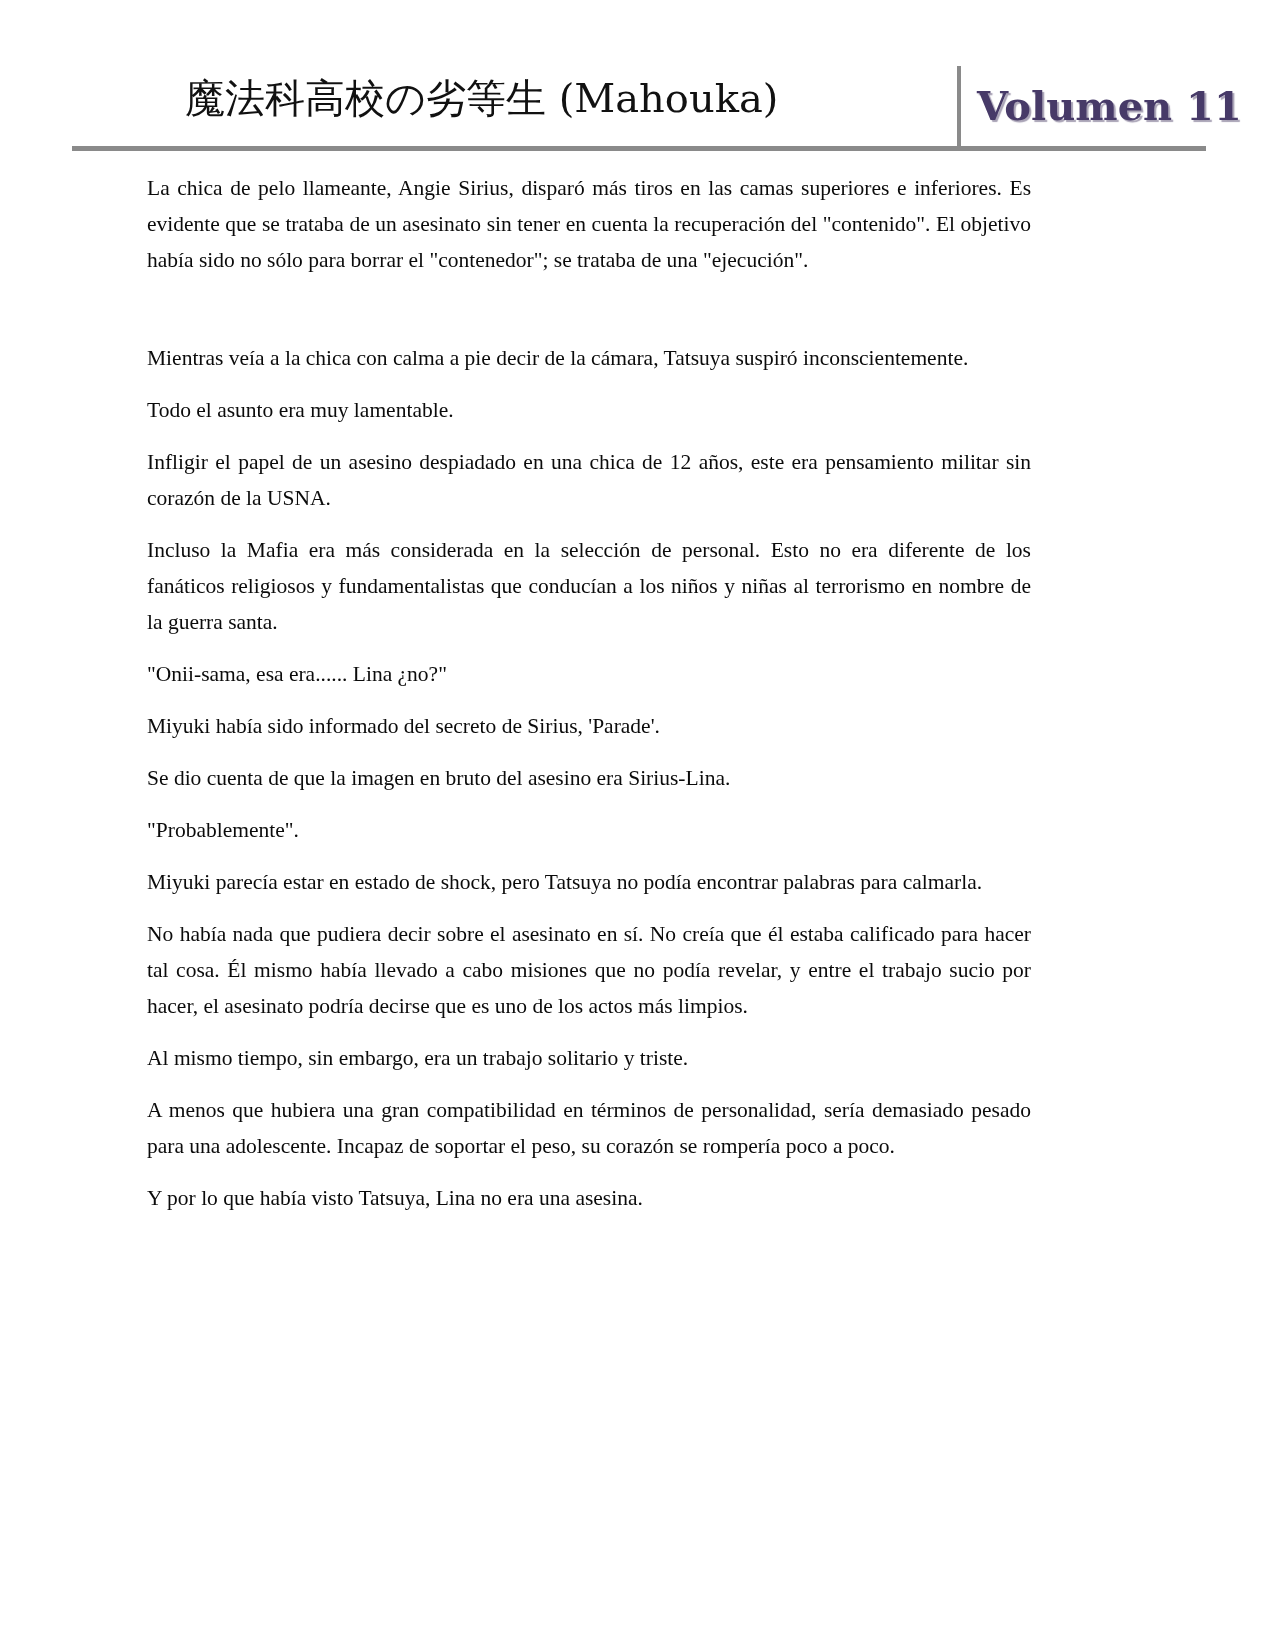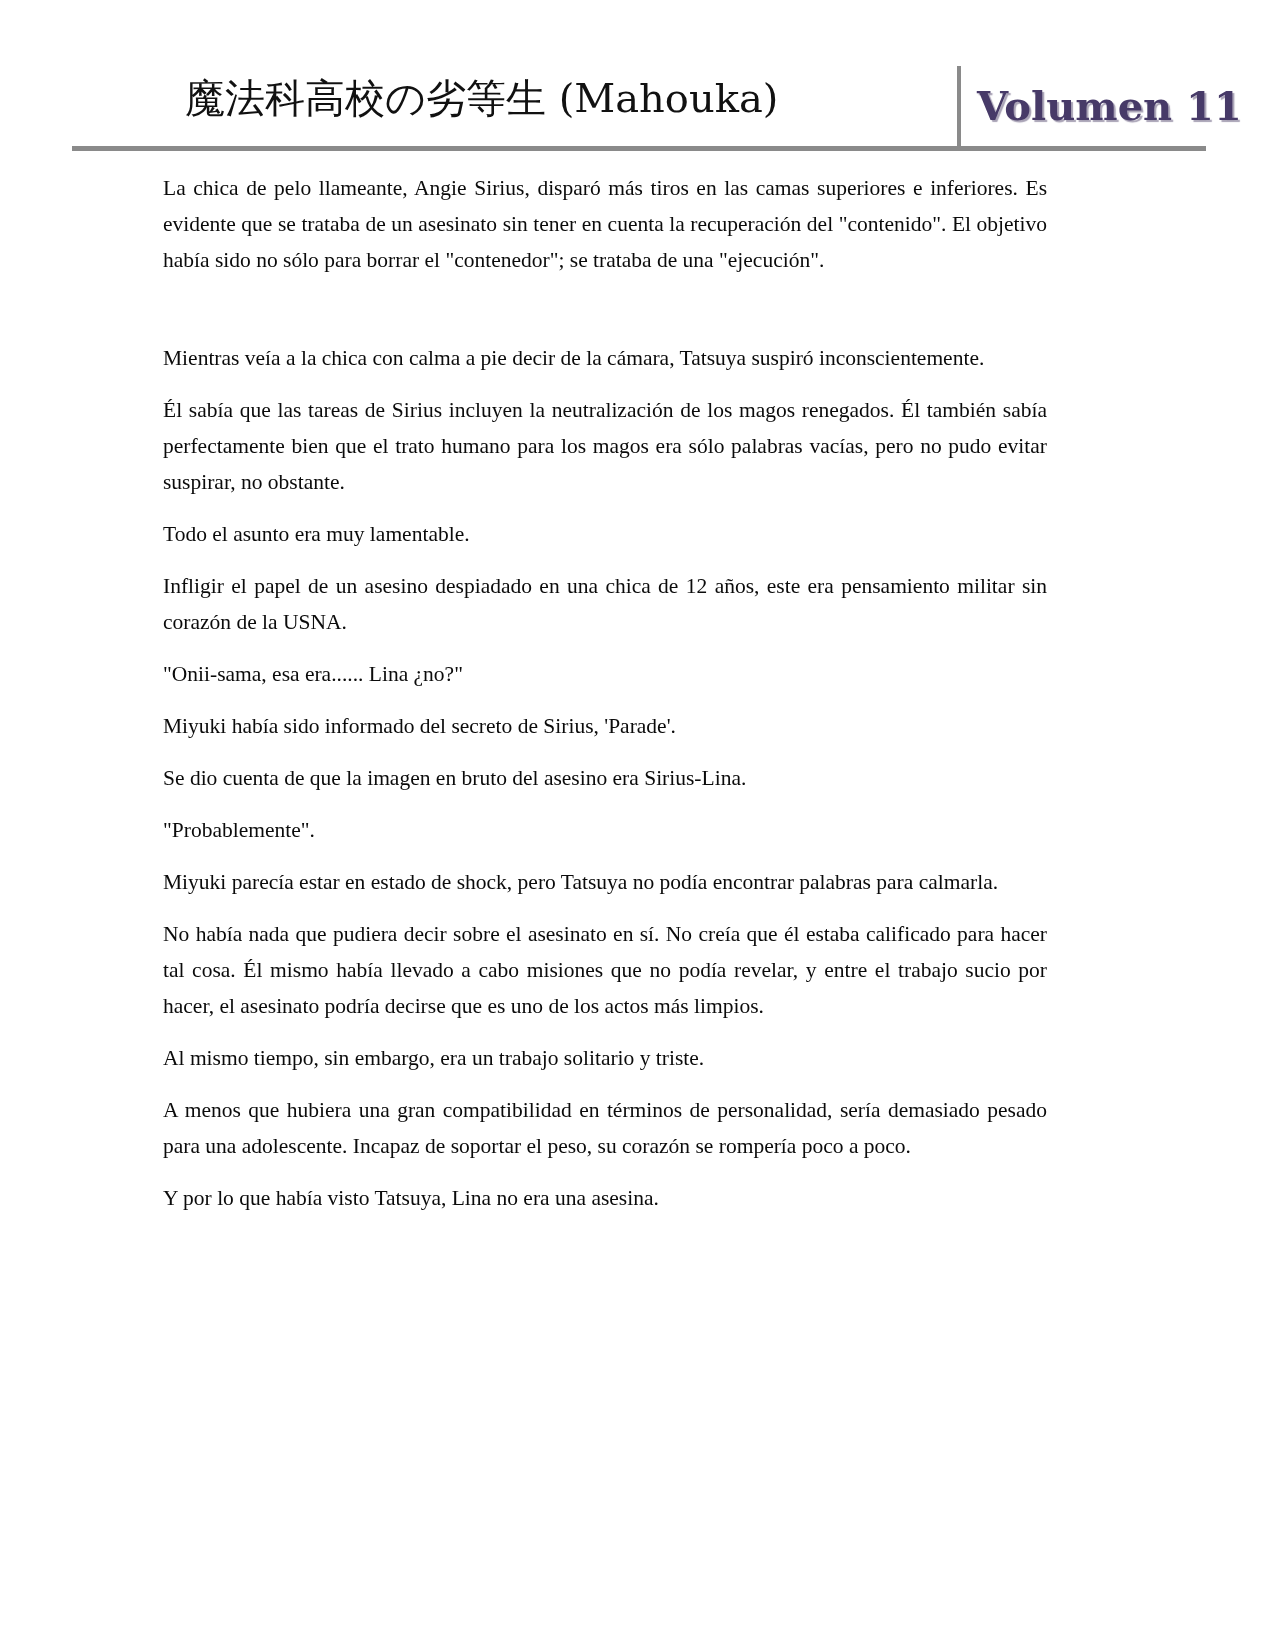--- a/index.html
+++ b/index.html
@@ -43,21 +43,21 @@
   .header-rule {
     position: absolute;
     left: 72px;
     top: 146px;
     width: 1134px;
     height: 5px;
     background: #8a8a8a;
   }
   .body-text {
     position: absolute;
-    left: 163px;
+    left: 147px;
     top: 170px;
     width: 884px;
   }
   .body-text p {
     margin: 0 0 16px 0;
     font-size: 21.5px;
     line-height: 36px;
     text-align: justify;
     color: #0b0b0b;
   }
@@ -78,23 +78,23 @@
 
   <div class="doc-title">魔法科高校の劣等生 (Mahouka)</div>
   <div class="header-vbar"></div>
   <div class="volume-label">Volumen 11</div>
   <div class="header-rule"></div>
 
   <div class="body-text">
     <p>La chica de pelo llameante, Angie Sirius, disparó más tiros en las camas superiores e inferiores. Es evidente que se trataba de un asesinato sin tener en cuenta la recuperación del "contenido". El objetivo había sido no sólo para borrar el "contenedor"; se trataba de una "ejecución".</p>
     <div class="para-gap"></div>
     <p>Mientras veía a la chica con calma a pie decir de la cámara, Tatsuya suspiró inconscientemente.</p>
-    <p>Él sabía que las tareas de Sirius incluyen la neutralización de los magos renegados. Él también sabía perfectamente bien que el trato humano para los magos era sólo palabras vacías, pero no pudo evitar suspirar, no obstante.</p>
     <p>Todo el asunto era muy lamentable.</p>
     <p>Infligir el papel de un asesino despiadado en una chica de 12 años, este era pensamiento militar sin corazón de la USNA.</p>
+    <p>Incluso la Mafia era más considerada en la selección de personal. Esto no era diferente de los fanáticos religiosos y fundamentalistas que conducían a los niños y niñas al terrorismo en nombre de la guerra santa.</p>
     <p>"Onii-sama, esa era...... Lina ¿no?"</p>
     <p>Miyuki había sido informado del secreto de Sirius, 'Parade'.</p>
     <p>Se dio cuenta de que la imagen en bruto del asesino era Sirius-Lina.</p>
     <p>"Probablemente".</p>
     <p>Miyuki parecía estar en estado de shock, pero Tatsuya no podía encontrar palabras para calmarla.</p>
     <p>No había nada que pudiera decir sobre el asesinato en sí. No creía que él estaba calificado para hacer tal cosa. Él mismo había llevado a cabo misiones que no podía revelar, y entre el trabajo sucio por hacer, el asesinato podría decirse que es uno de los actos más limpios.</p>
     <p>Al mismo tiempo, sin embargo, era un trabajo solitario y triste.</p>
     <p>A menos que hubiera una gran compatibilidad en términos de personalidad, sería demasiado pesado para una adolescente. Incapaz de soportar el peso, su corazón se rompería poco a poco.</p>
     <p>Y por lo que había visto Tatsuya, Lina no era una asesina.</p>
   </div>

